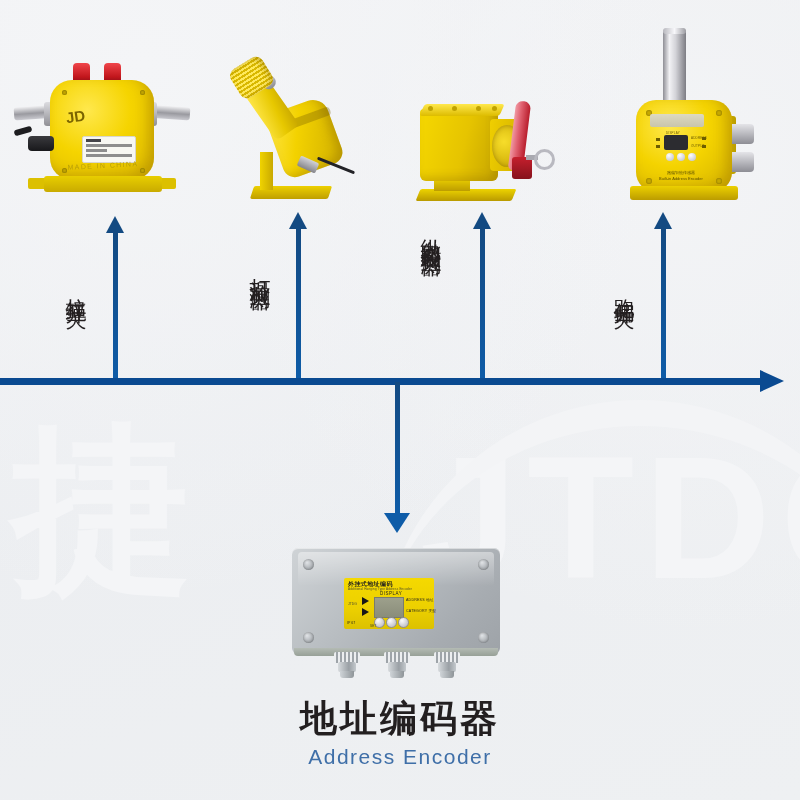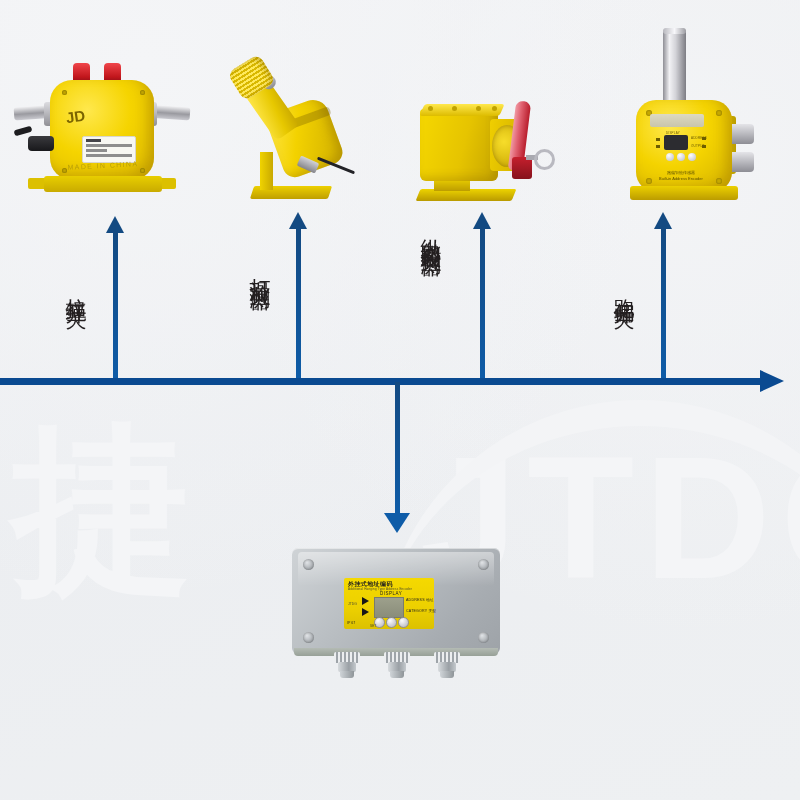--- a/index.html
+++ b/index.html
@@ -830,15 +830,17 @@
         <div class="tip"></div>
     </div>
     <div class="cg" style="left:142px">
       <div class="nut"></div>
         <div class="body2"></div>
         <div class="tip"></div>
     </div>
   </div>
 
   <div class="caption">
+    <div class="caption-cn">地址编码器</div>
+    <div class="caption-en">Address Encoder</div>
   </div>
 
 </div>
 
 </body></html>

